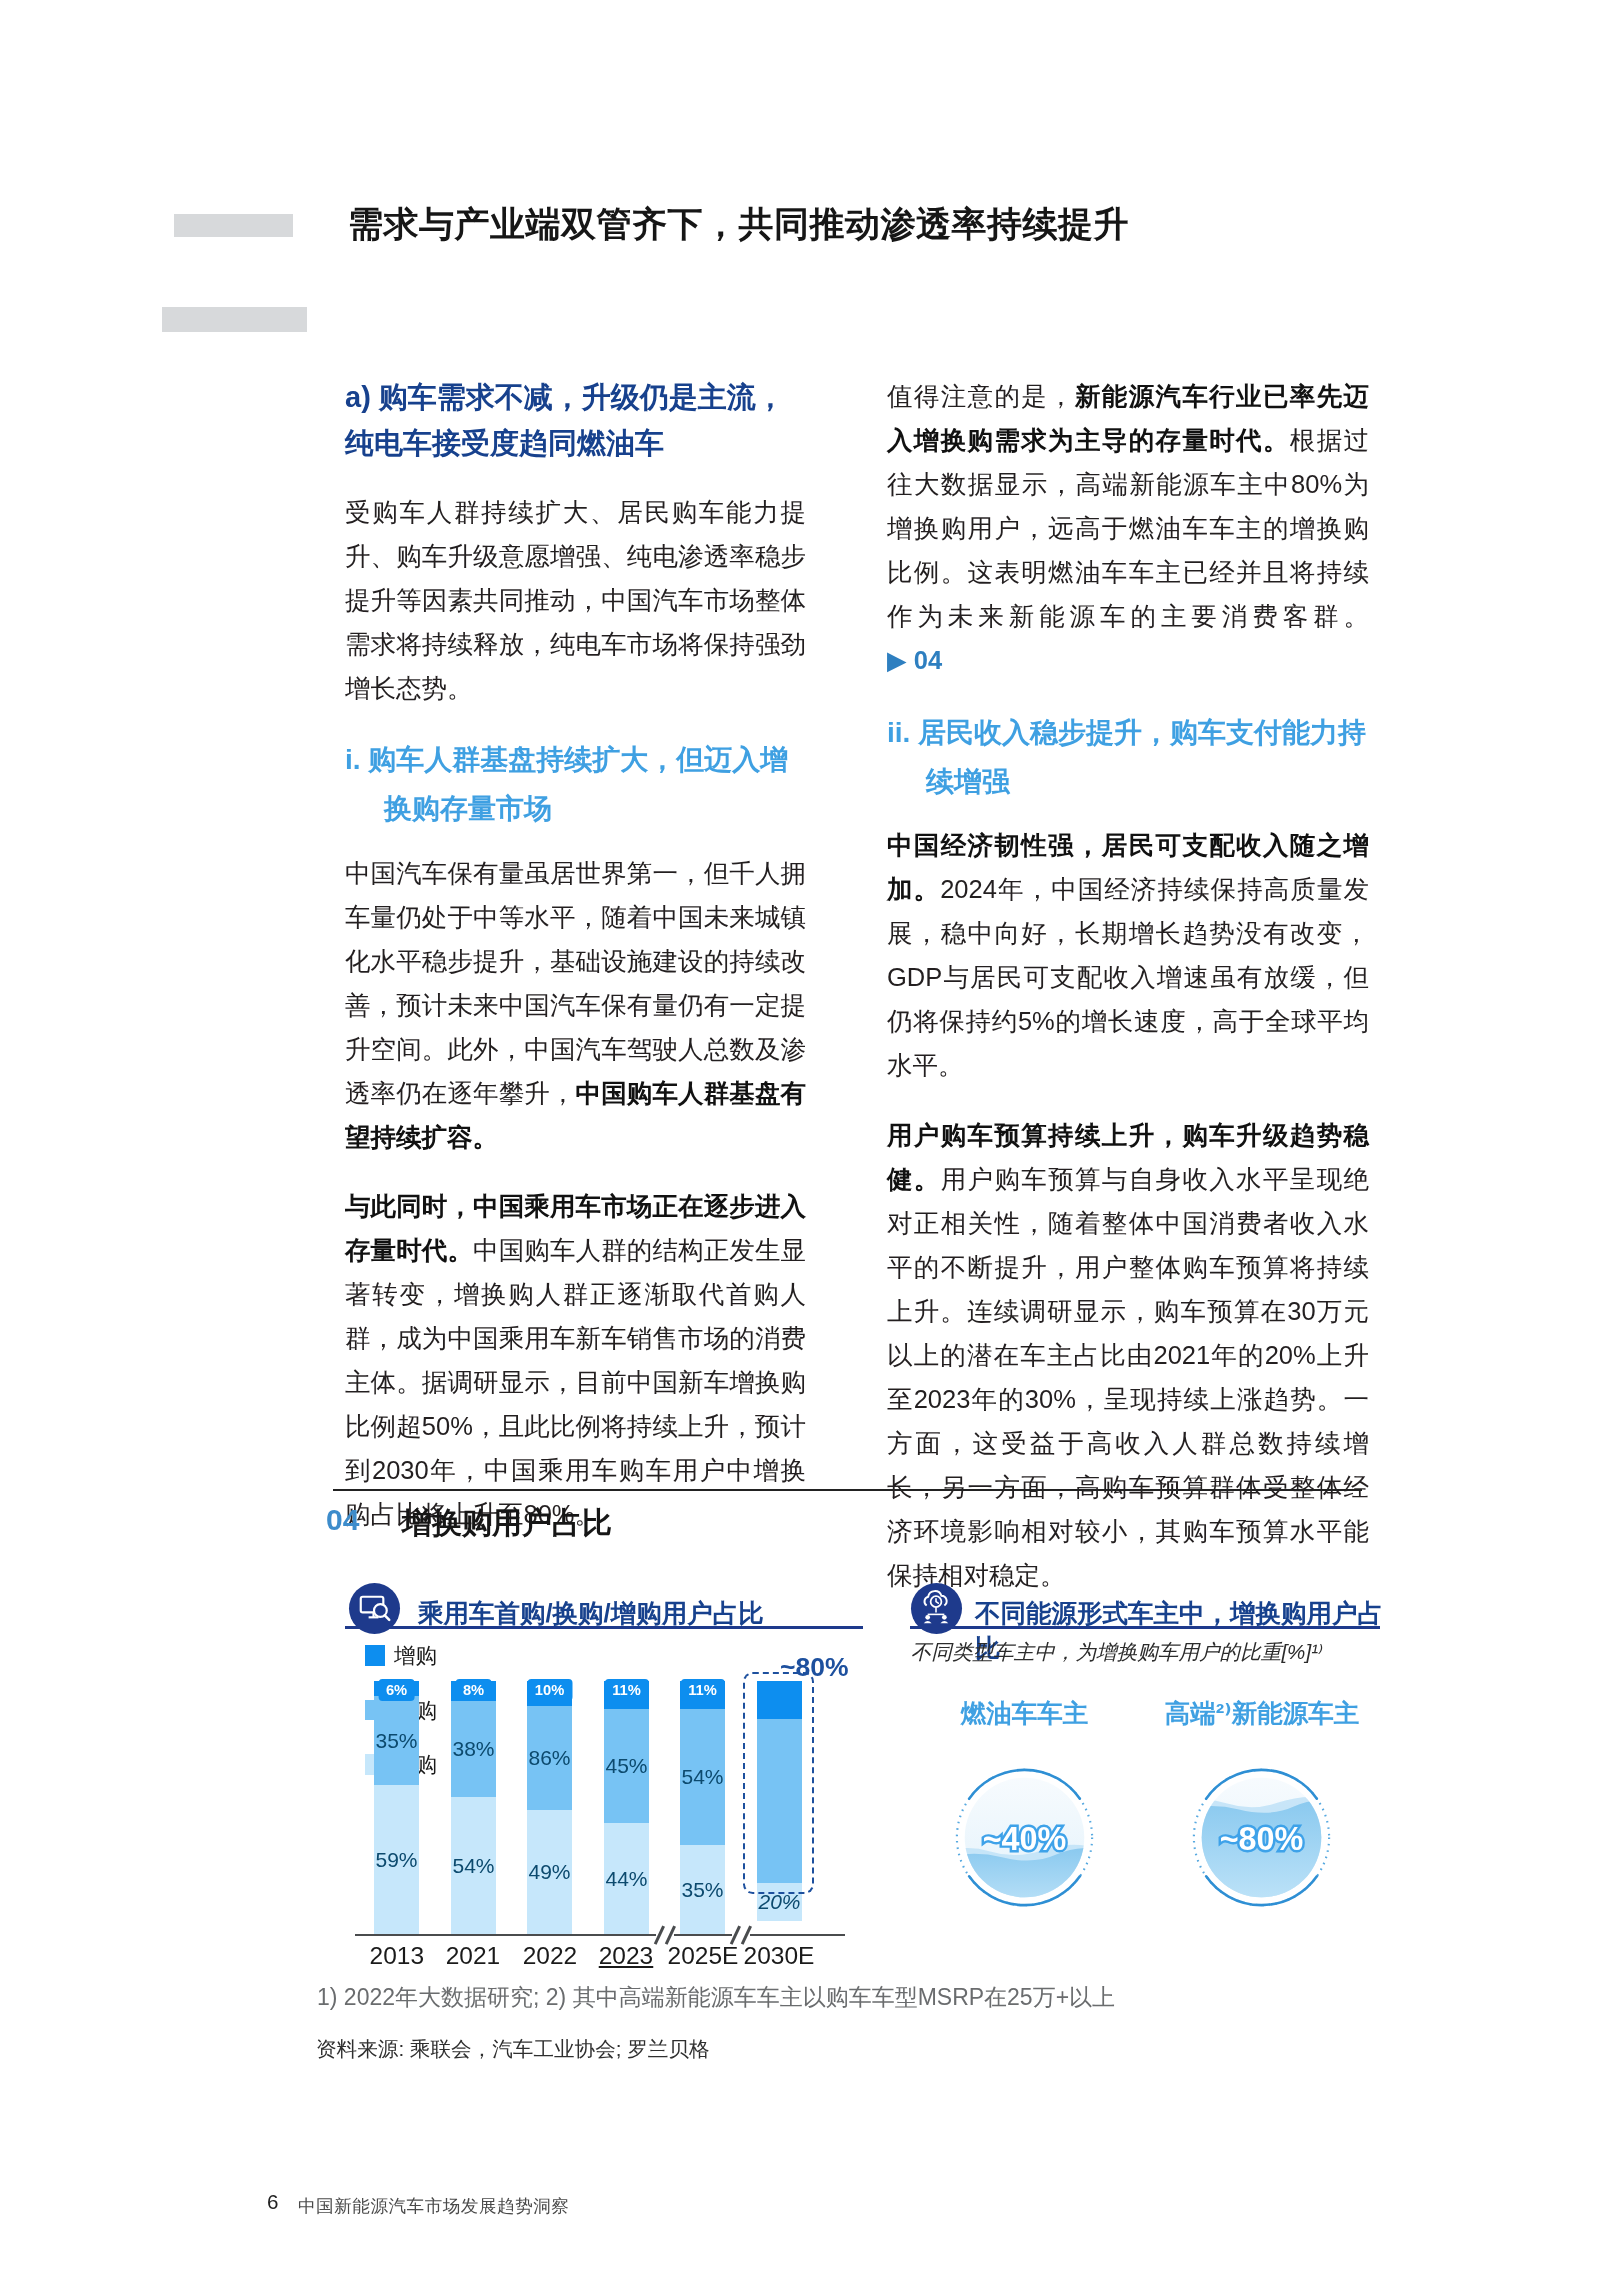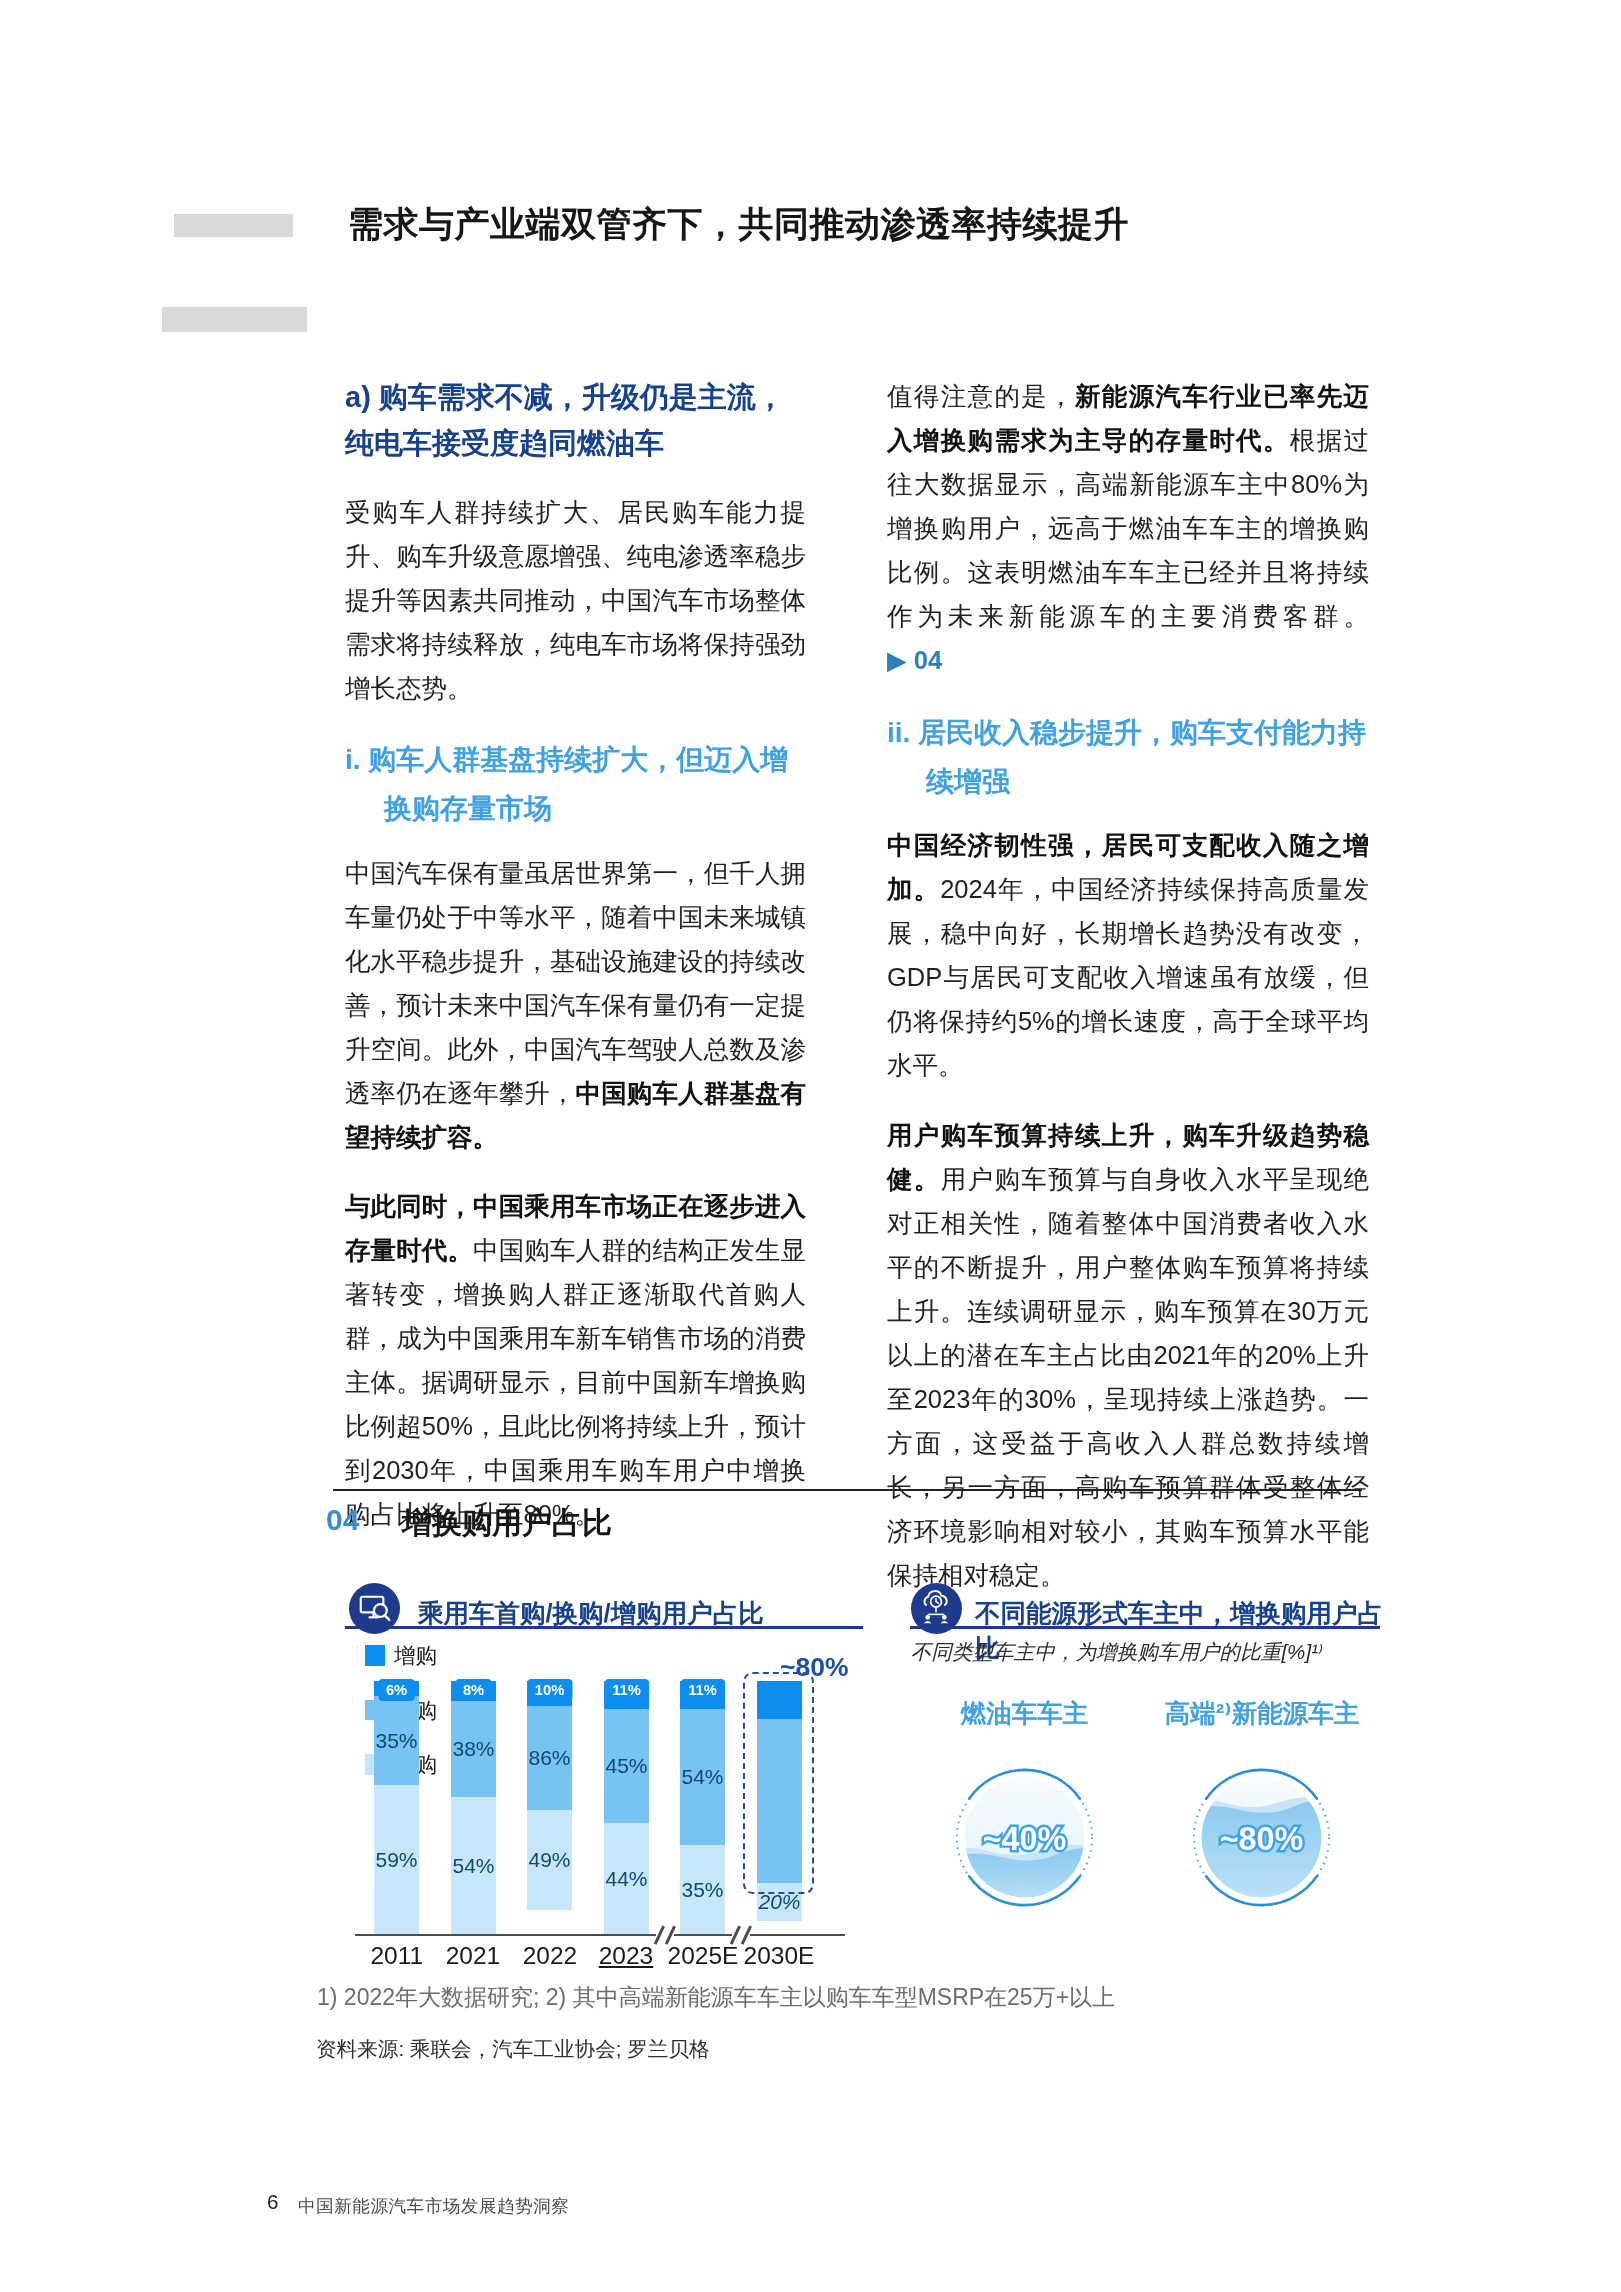--- a/index.html
+++ b/index.html
@@ -144,38 +144,38 @@
     <div class="bar" style="left: 29px; width: 45px;">
           <div class="seg" style="height: 15px; background: rgb(13, 142, 239);"></div>
           <div class="seg" style="height: 89px; background: rgb(119, 195, 244);">
             <span class="seg-lbl">35%</span>
           </div>
           <div class="seg" style="height: 149px; background: rgb(198, 231, 251);">
             <span class="seg-lbl">59%</span>
           </div>
           <span class="chip" style="background: rgb(13, 142, 239);">6%</span>
         </div>
-        <div class="xlabel" style="left: 7.8px;">2011</div>
+        <div class="xlabel" style="left: 7.8px;">2013</div>
         <div class="bar" style="left: 106px; width: 45px;">
           <div class="seg" style="height: 20px; background: rgb(13, 142, 239);"></div>
           <div class="seg" style="height: 96px; background: rgb(119, 195, 244);">
             <span class="seg-lbl">38%</span>
           </div>
           <div class="seg" style="height: 137px; background: rgb(198, 231, 251);">
             <span class="seg-lbl">54%</span>
           </div>
           <span class="chip" style="background: rgb(13, 142, 239);">8%</span>
         </div>
         <div class="xlabel" style="left: 84px;">2021</div>
         <div class="bar" style="left: 182px; width: 45px;">
           <div class="seg" style="height: 25px; background: rgb(13, 142, 239);"></div>
           <div class="seg" style="height: 104px; background: rgb(119, 195, 244);">
             <span class="seg-lbl">86%</span>
           </div>
-          <div class="seg" style="height: 100px; background: rgb(198, 231, 251);">
+          <div class="seg" style="height: 124px; background: rgb(198, 231, 251);">
             <span class="seg-lbl">49%</span>
           </div>
           <span class="chip" style="background: rgb(13, 142, 239);">10%</span>
         </div>
         <div class="xlabel" style="left: 161px;">2022</div>
         <div class="bar" style="left: 259px; width: 45px;">
           <div class="seg" style="height: 28px; background: rgb(13, 142, 239);"></div>
           <div class="seg" style="height: 114px; background: rgb(119, 195, 244);">
             <span class="seg-lbl">45%</span>
           </div>

